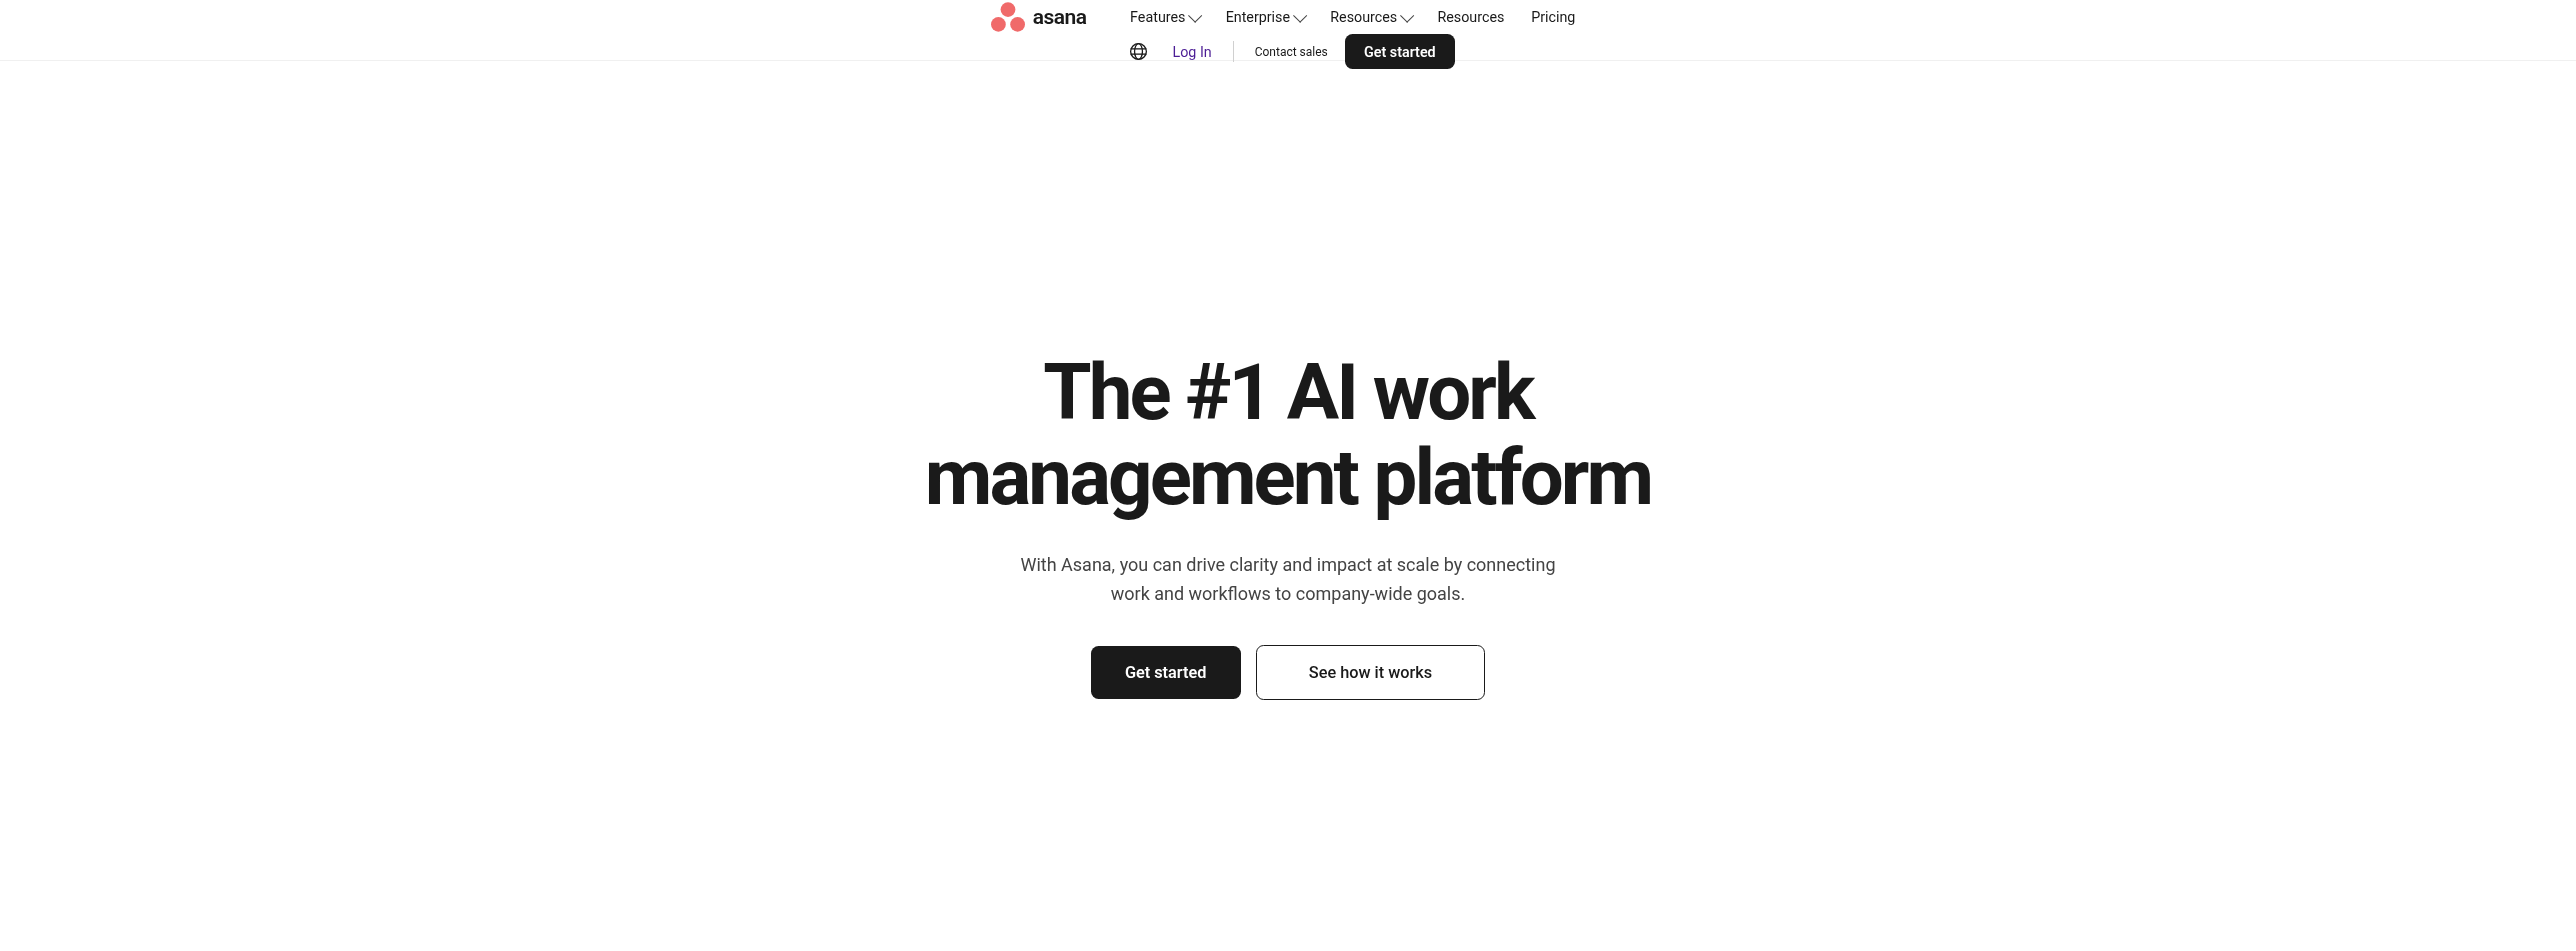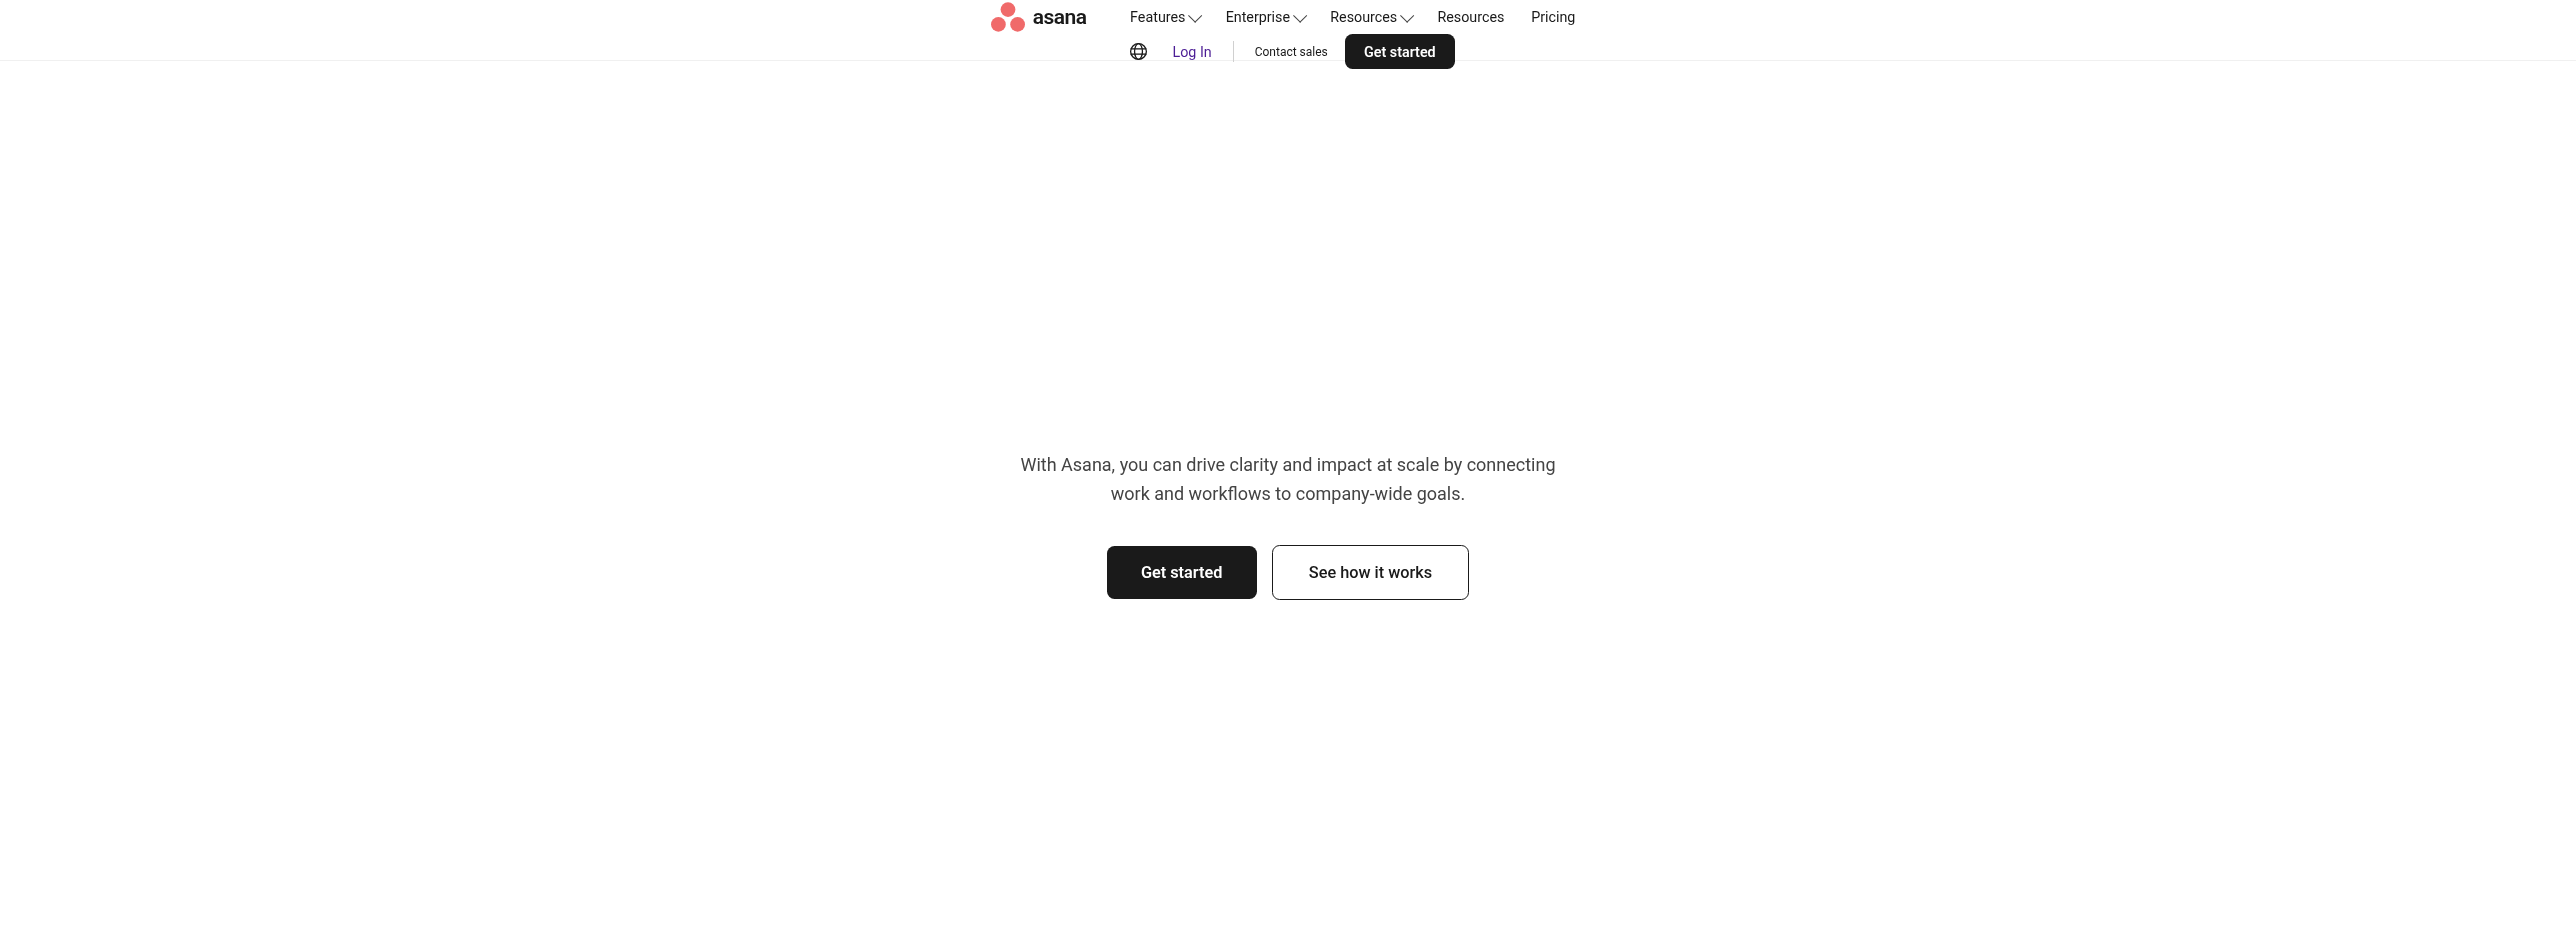--- a/index.html
+++ b/index.html
@@ -204,21 +204,21 @@
       transition: background 0.15s;
     }
 
     .btn-see-how {
       font-size: 16.3px;
       font-weight: 500;
       color: #1a1a1a;
       background: #fff;
       border: 1.4px solid #1a1a1a;
       cursor: pointer;
-      padding: 17px 36px;
+      padding: 17px 52px;
       border-radius: 7.6px;
       font-family: inherit;
       transition: background 0.15s;
     }
   </style>
 </head>
 <body>
 
 <nav>
   <div class="nav-left">
@@ -278,19 +278,20 @@
 
     <div class="nav-divider"></div>
 
     <button class="btn-contact">Contact sales</button>
 
     <button class="btn-get-started-nav">Get started</button>
   </div>
 </nav>
 
 <main class="hero">
+  <h1 class="hero-title">The #1 AI work management platform</h1>
   <p class="hero-subtitle">With Asana, you can drive clarity and impact at scale by connecting work and workflows to company-wide goals.</p>
   <div class="hero-buttons">
     <button class="btn-get-started-hero">Get started</button>
     <button class="btn-see-how">See how it works</button>
   </div>
 </main>
 
 
 </body></html>

